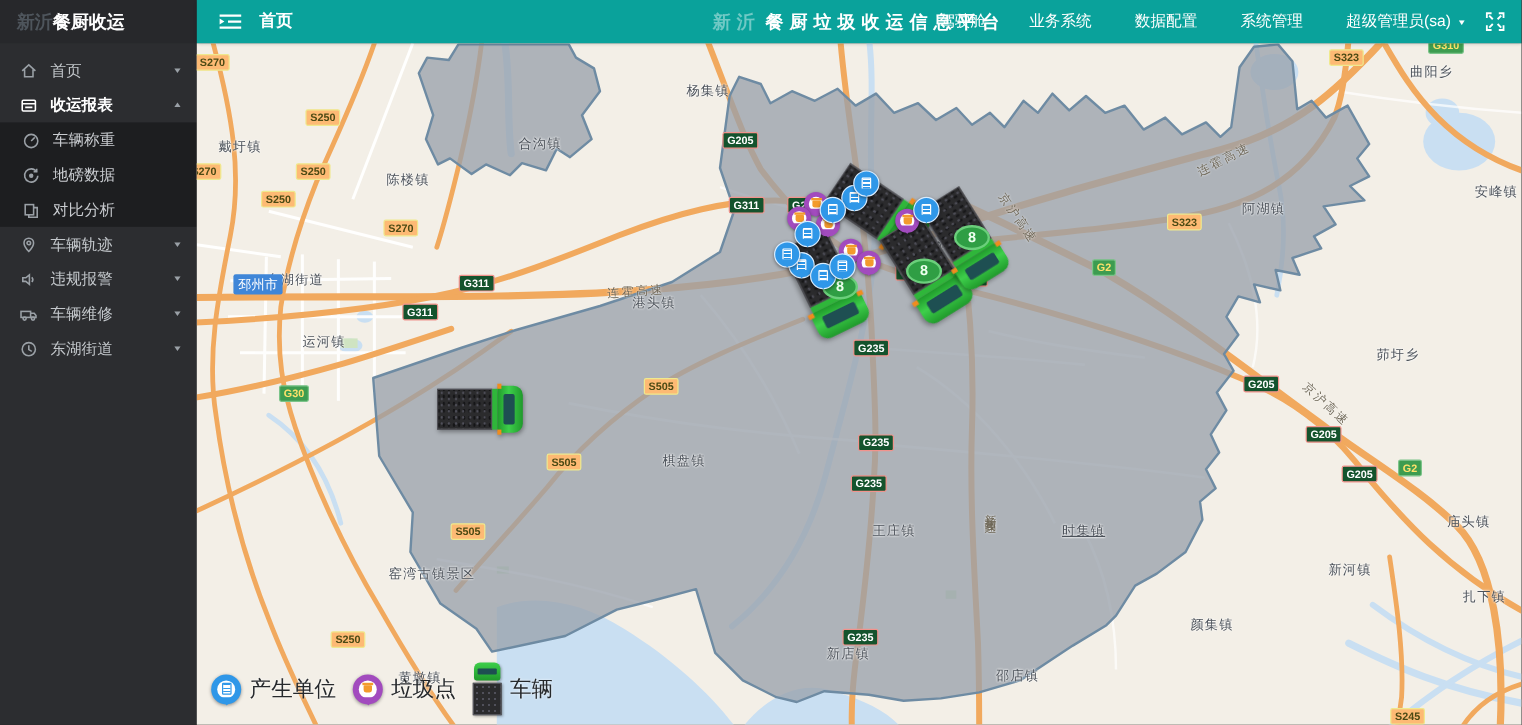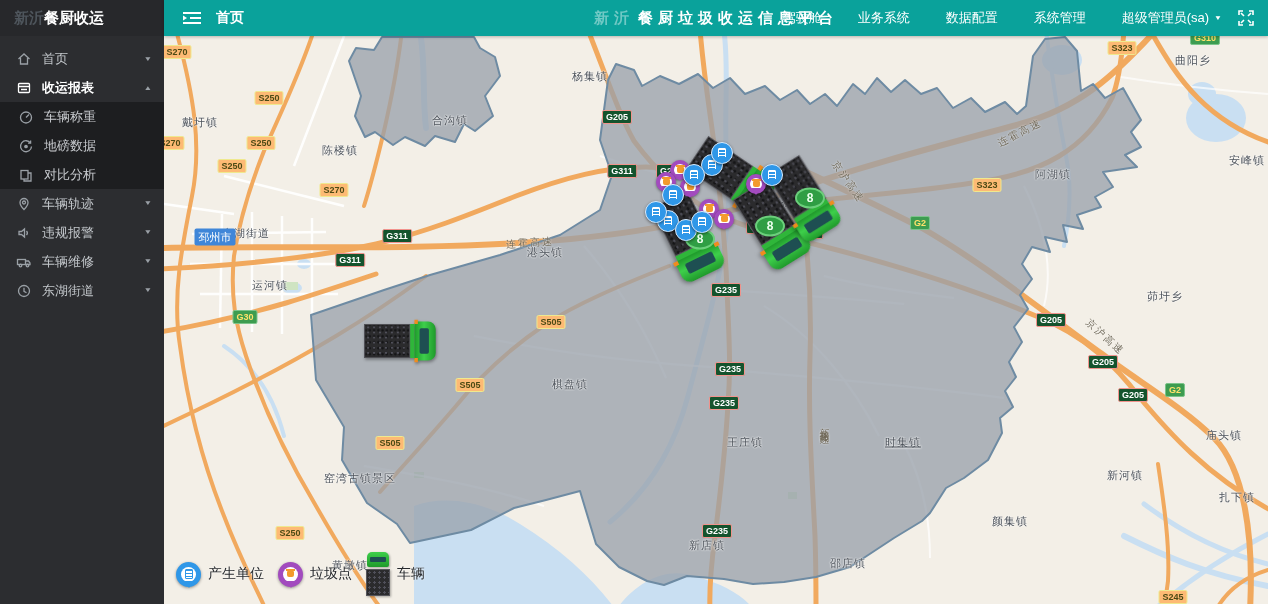--- a/index.html
+++ b/index.html
@@ -78,21 +78,21 @@
        background-image:radial-gradient(#50505a 1px,transparent 1.4px),radial-gradient(#151517 1px,transparent 1.4px);
        background-size:7px 6px,5px 7px;background-position:0 0,3px 3px;}
   .band{position:absolute;left:54px;top:3px;width:5px;height:40px;background:#2fb63a;}
   .cab{position:absolute;left:59px;top:0;width:25px;height:46px;background:linear-gradient(90deg,#1f9a2b,#3ecf4b 45%,#1f9a2b);border-radius:4px 9px 9px 4px;}
   .ws{position:absolute;left:65px;top:8px;width:11px;height:30px;background:#1e4f52;border-radius:2px;}
   .mir{position:absolute;width:4px;height:5px;background:#f08c1e;left:59px;}
   .mir.m1{top:-2px;} .mir.m2{bottom:-2px;}
   
   .legend{position:absolute;left:12px;bottom:8px;display:flex;align-items:center;gap:14px;z-index:9;}
   .lg-item{display:flex;align-items:center;gap:7px;cursor:pointer;}
-  .lg-label{font-size:14px;color:#26292c;text-shadow:0 0 2px #fff;}
+  .lg-label{font-size:18px;color:#26292c;text-shadow:0 0 2px #fff;}
   .lg-pin{width:25px;height:25px;border-radius:50%;display:flex;align-items:center;justify-content:center;
           position:relative;box-shadow:0 1px 3px rgba(0,0,0,.4);}
   .lg-pin::after{content:"";position:absolute;left:50%;bottom:-6px;transform:translateX(-50%);
           border:5px solid transparent;border-top:7px solid var(--c);}
   .lg-pin.p1{background:#2f97e8;--c:#2f97e8;}
   .lg-pin.p2{background:#a24bbe;--c:#a24bbe;}
   .lg-pin .inw{width:15px;height:15px;}
   .ltruck{width:24px;height:44px;position:relative;filter:drop-shadow(1px 1px 1px rgba(0,0,0,.3));}
   .ltruck .lcab{position:absolute;top:0;left:1px;width:22px;height:15px;background:linear-gradient(180deg,#3ecf4b,#1f9a2b);border-radius:5px 5px 2px 2px;}
   .ltruck .lws{position:absolute;top:5px;left:4px;width:16px;height:5px;background:#1e4f52;border-radius:1px;}
@@ -345,21 +345,21 @@
           <div class="badge b-g" style="left: 597px; top: 191px;">G205</div>
           <div class="badge b-g" style="left: 887px; top: 284px;">G205</div>
           <div class="badge b-g" style="left: 939px; top: 326px;">G205</div>
           <div class="badge b-g" style="left: 969px; top: 359px;">G205</div>
           <div class="badge b-g" style="left: 562px; top: 254px;">G235</div>
           <div class="badge b-g" style="left: 566px; top: 333px;">G235</div>
           <div class="badge b-g" style="left: 560px; top: 367px;">G235</div>
           <div class="badge b-g" style="left: 553px; top: 495px;">G235</div>
           <div class="badge b-e" style="left: 756px; top: 187px;">G2</div>
           <div class="badge b-e" style="left: 1011px; top: 354px;">G2</div>
-          <div class="badge b-e" style="left: 81px; top: 281px; text-align: right;">G30</div>
+          <div class="badge b-e" style="left: 81px; top: 292px; text-align: right;">G30</div>
           <div class="badge b-e" style="left: 1041px; top: 2px;">G310</div>
           <div class="roadname" style="left: 366px; top: 207px; --r: -4deg;">连霍高速</div>
           <div class="roadname" style="left: 856px; top: 97px; --r: -27deg;">连霍高速</div>
           <div class="roadname" style="left: 684px; top: 146px; --r: 55deg;">京沪高速</div>
           <div class="roadname" style="left: 941px; top: 301px; --r: 42deg;">京沪高速</div>
           <div class="roadname vert" style="left: 660px; top: 388px; --r: 0deg;">新扬高速</div>
           <div class="mk m-trash" style="left: 516px; top: 144px;">
             <div class="pin">
               <div class="inw">
                 <div class="bin"></div>

